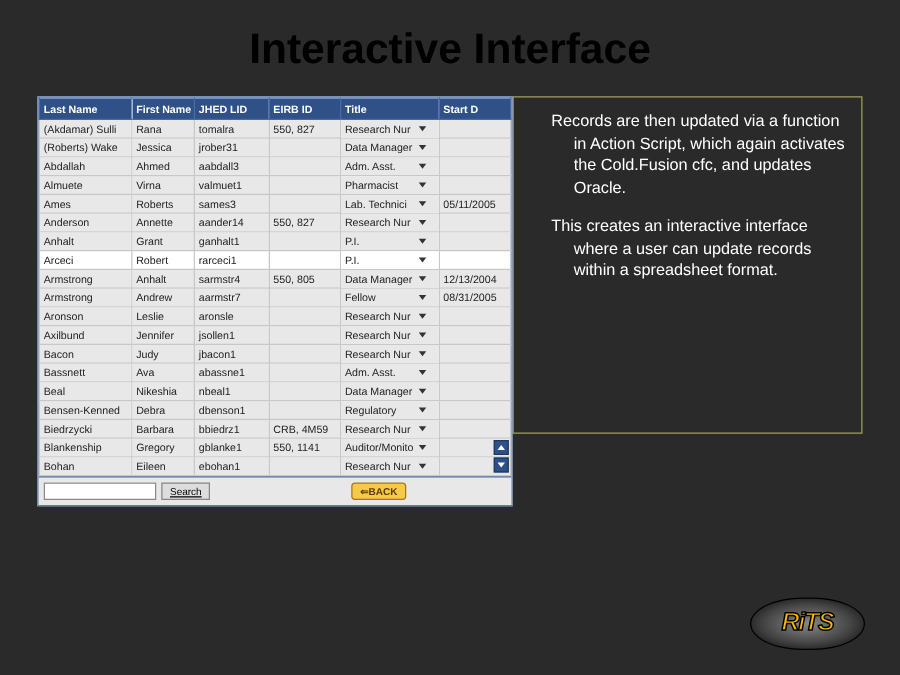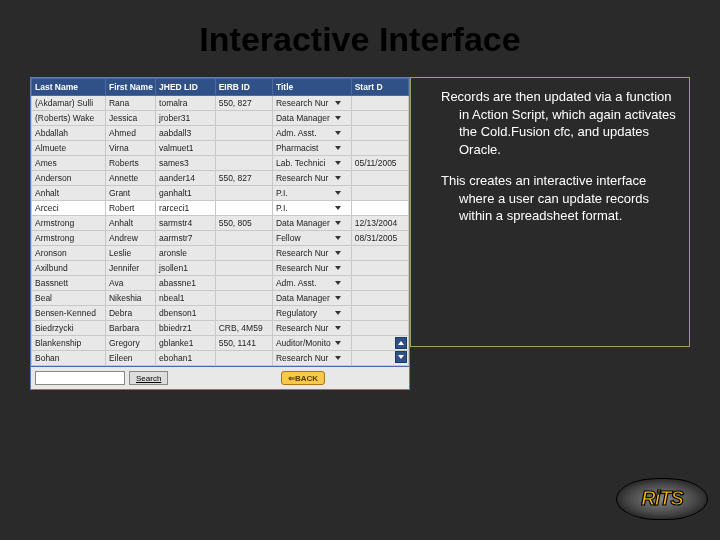--- a/index.html
+++ b/index.html
@@ -151,21 +151,21 @@
     line-height: 1.35;
     height: 270px;
   }
   .text-panel p {
     margin-bottom: 14px;
     text-indent: -18px;
     padding-left: 36px;
   }
   .logo {
     position: absolute;
-    right: 12px;
+    right: 28px;
     bottom: 20px;
     width: 92px;
     height: 42px;
   }
   .logo-oval {
     position: absolute;
     inset: 0;
     background: radial-gradient(ellipse at center, #888 0%, #444 55%, #000 100%);
     border-radius: 50% / 55%;
     border: 1px solid #000;
@@ -289,20 +289,28 @@
             <td>Leslie</td>
             <td>aronsle</td>
             <td></td>
             <td class="title-cell">Research Nur<span class="dd"></span></td>
             <td></td>
           </tr>
           <tr>
             <td>Axilbund</td>
             <td>Jennifer</td>
             <td>jsollen1</td>
+            <td></td>
+            <td class="title-cell">Research Nur<span class="dd"></span></td>
+            <td></td>
+          </tr>
+          <tr>
+            <td>Bacon</td>
+            <td>Judy</td>
+            <td>jbacon1</td>
             <td></td>
             <td class="title-cell">Research Nur<span class="dd"></span></td>
             <td></td>
           </tr>
           <tr>
             <td>Bassnett</td>
             <td>Ava</td>
             <td>abassne1</td>
             <td></td>
             <td class="title-cell">Adm. Asst.<span class="dd"></span></td>

